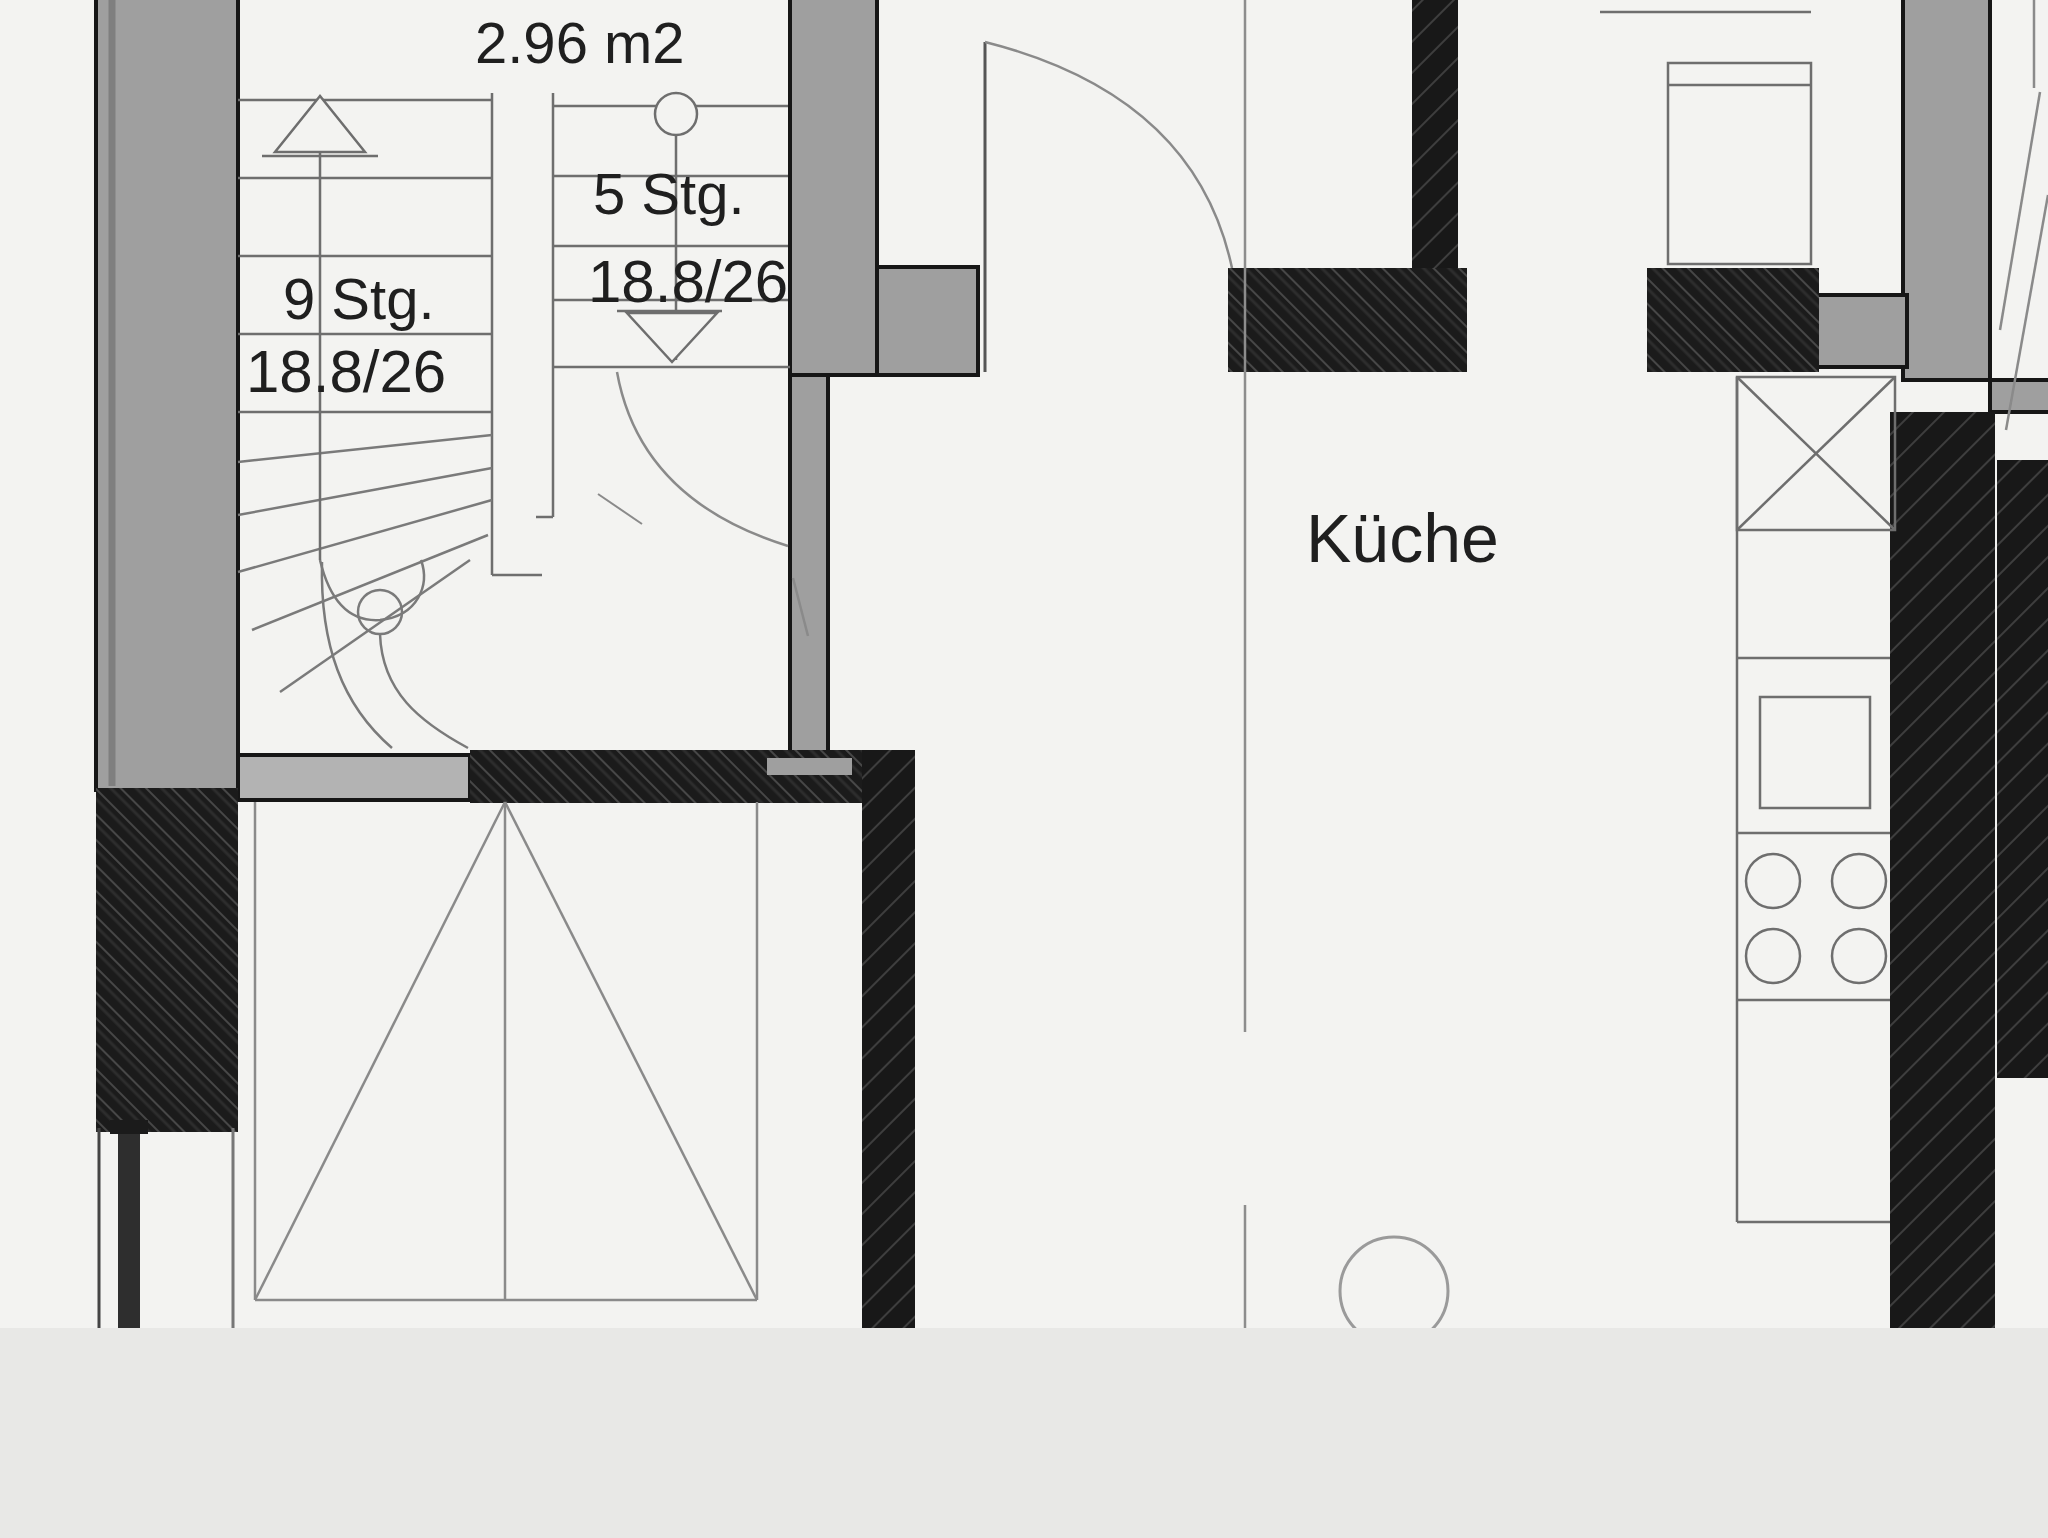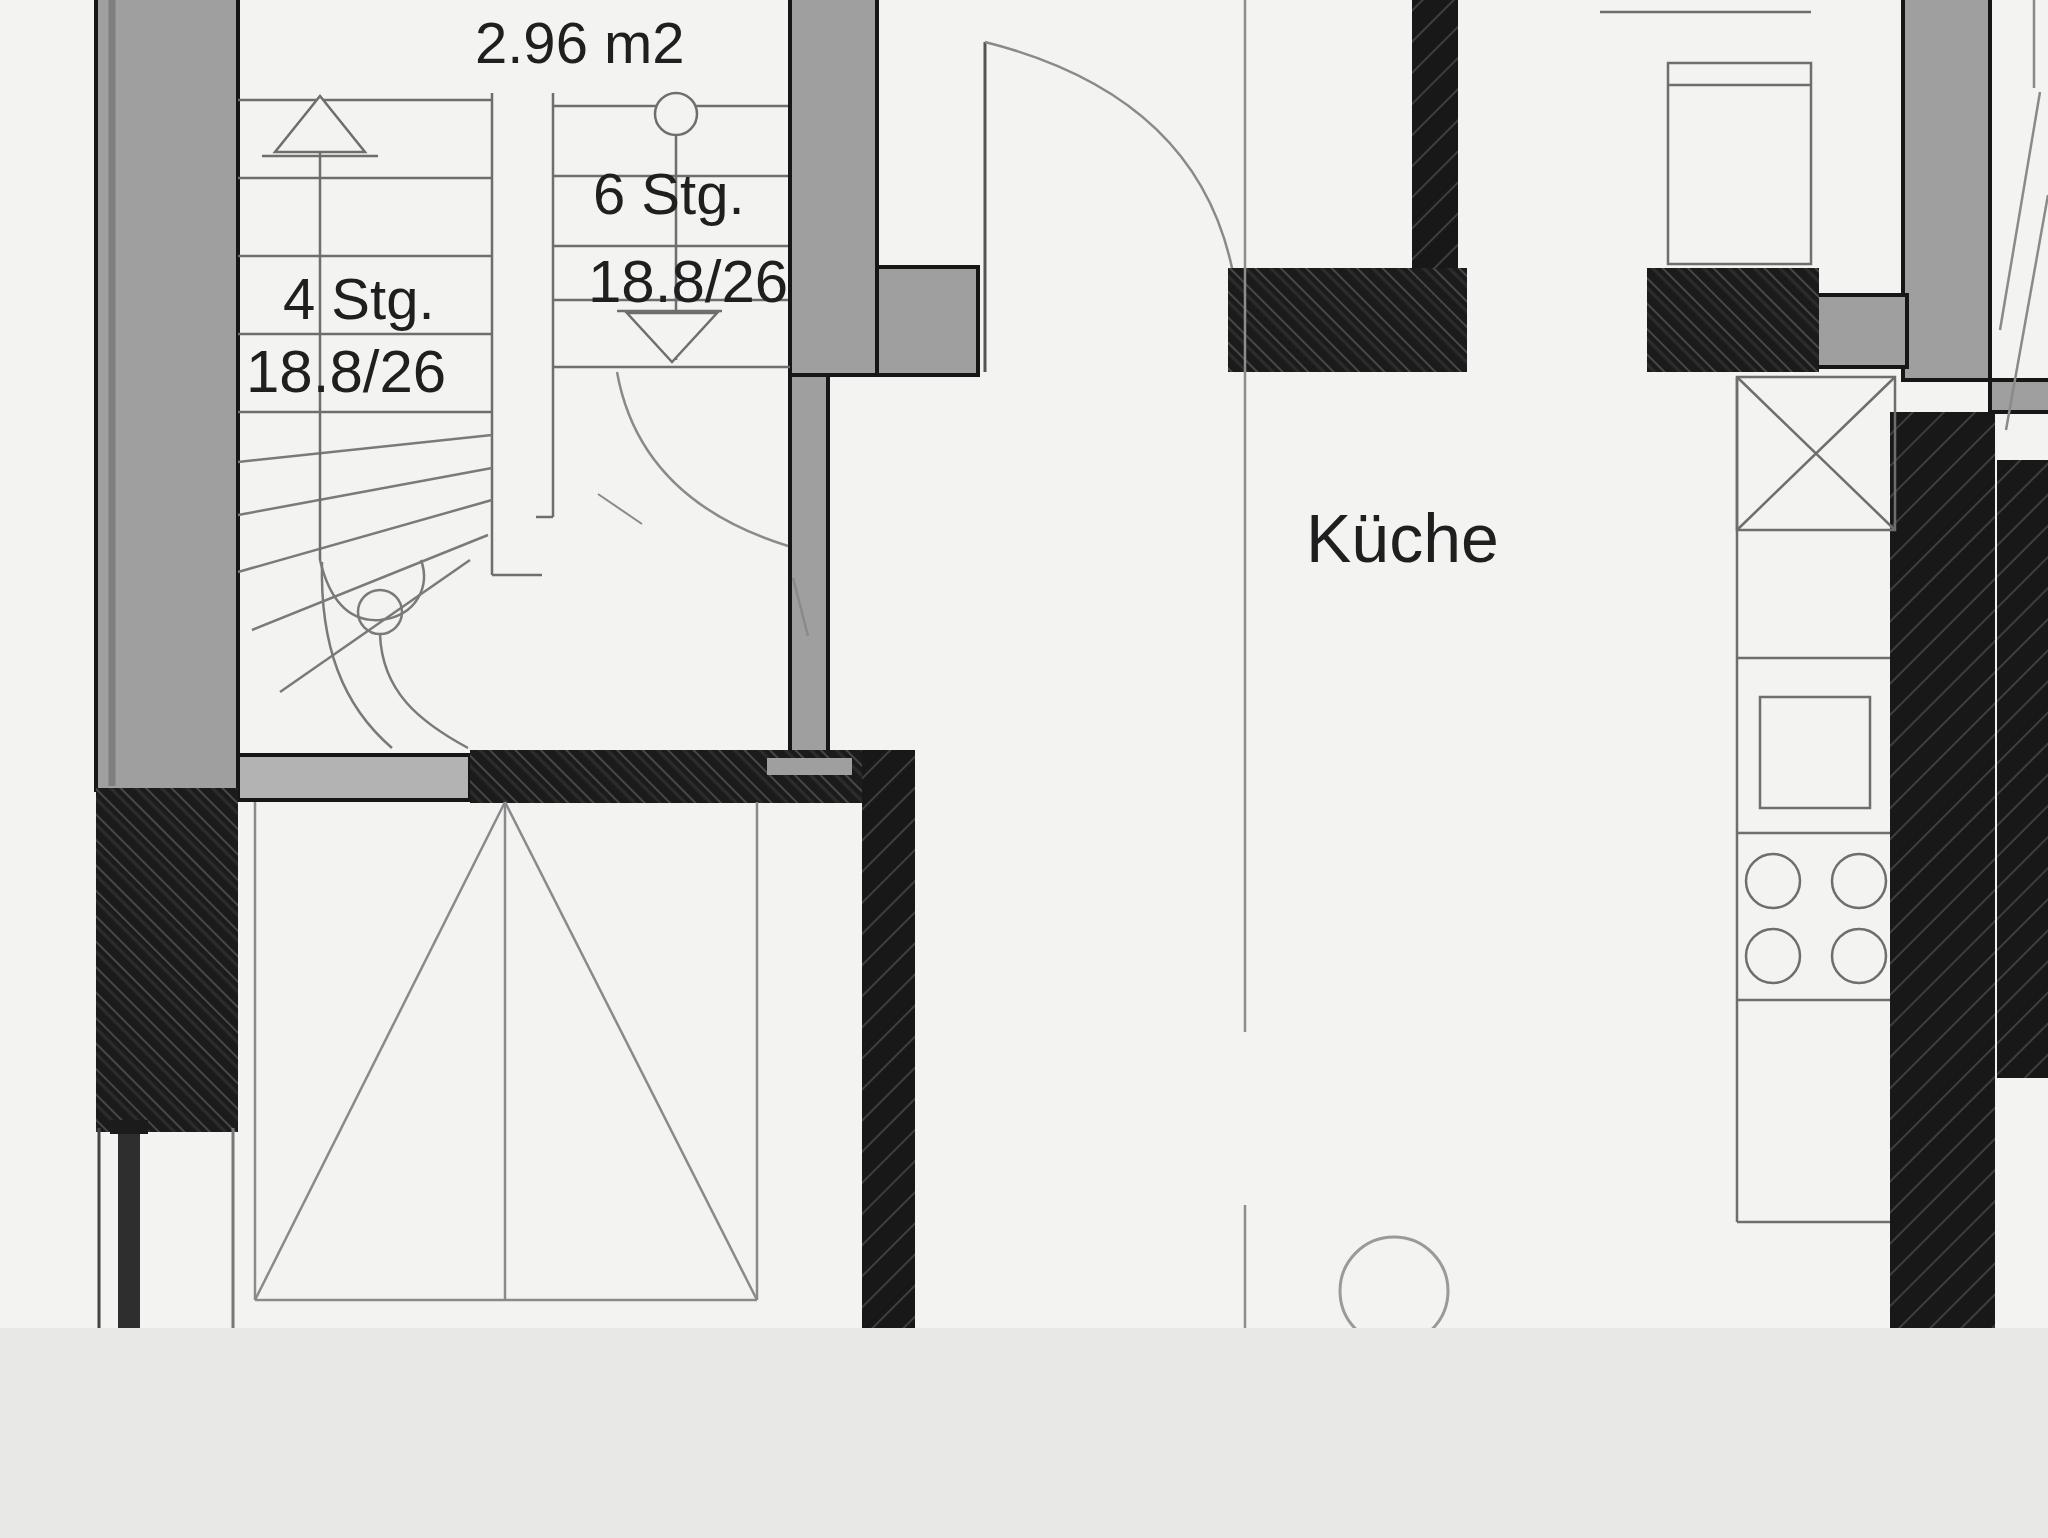--- a/index.html
+++ b/index.html
@@ -181,19 +181,19 @@
     <circle cx="1596" cy="1497" r="48"></circle>
     <circle cx="1270" cy="1592" r="58"></circle>
   </g>
   <g stroke="#8d8d8d" stroke-width="2.5">
     <line x1="1245" y1="1205" x2="1245" y2="1538"></line>
   </g>
   <circle cx="1394" cy="1490" r="136" fill="#f3f3f1" stroke="#9a9a9a" stroke-width="3"></circle>
 </svg>
 
   <div class="lbl lbl-area">2.96 m2</div>
-  <div class="lbl lbl-5stg">6 Stg.</div>
+  <div class="lbl lbl-5stg">5 Stg.</div>
   <div class="lbl lbl-5dim">18.8/26</div>
-  <div class="lbl lbl-9stg">4 Stg.</div>
+  <div class="lbl lbl-9stg">9 Stg.</div>
   <div class="lbl lbl-9dim">18.8/26</div>
   <div class="lbl lbl-kueche">Küche</div>
 
 </div>
 
 </body></html>

